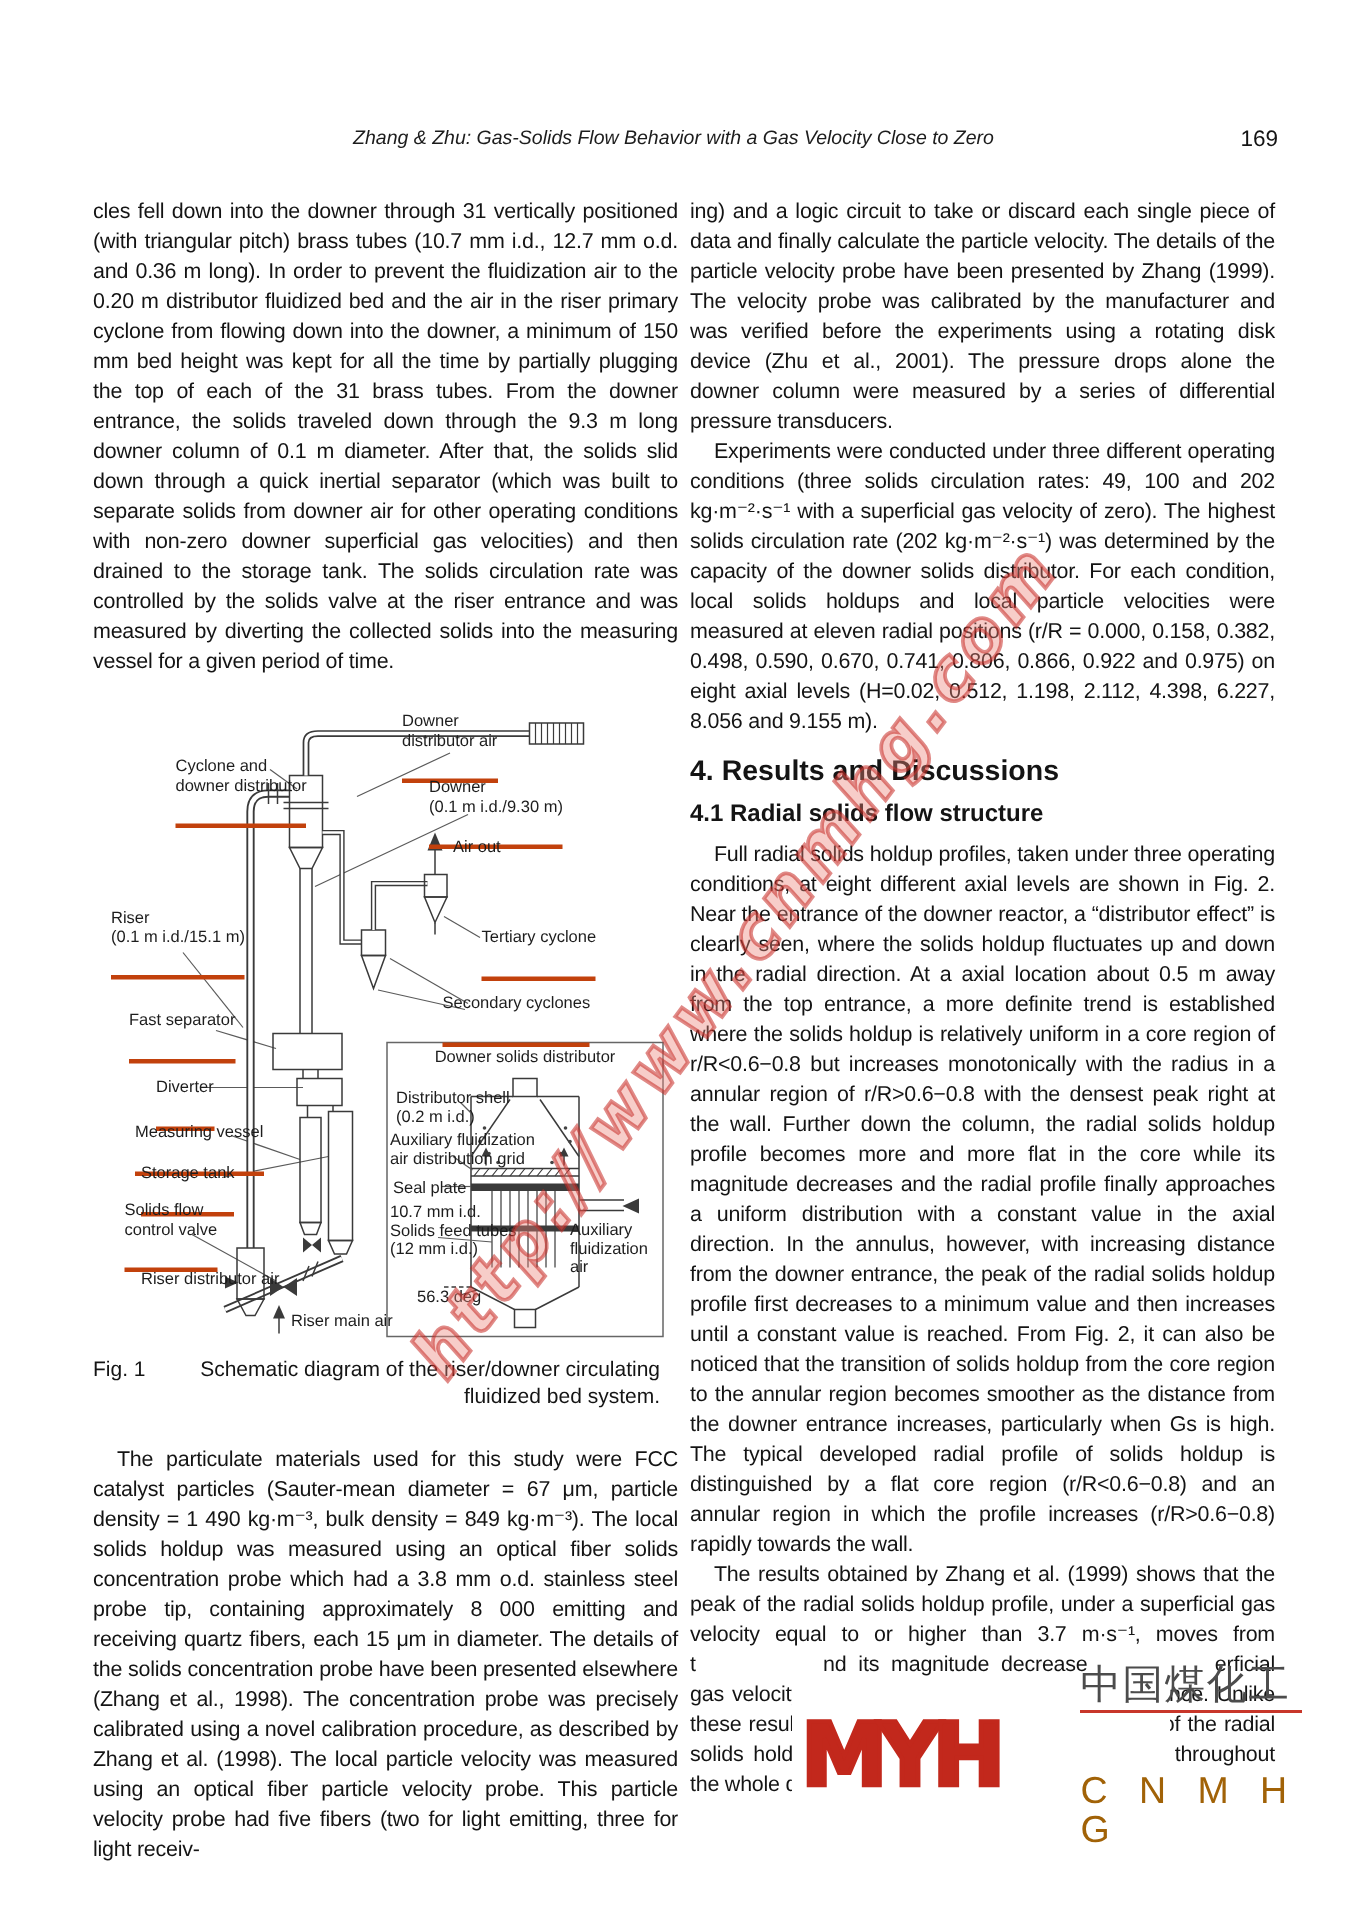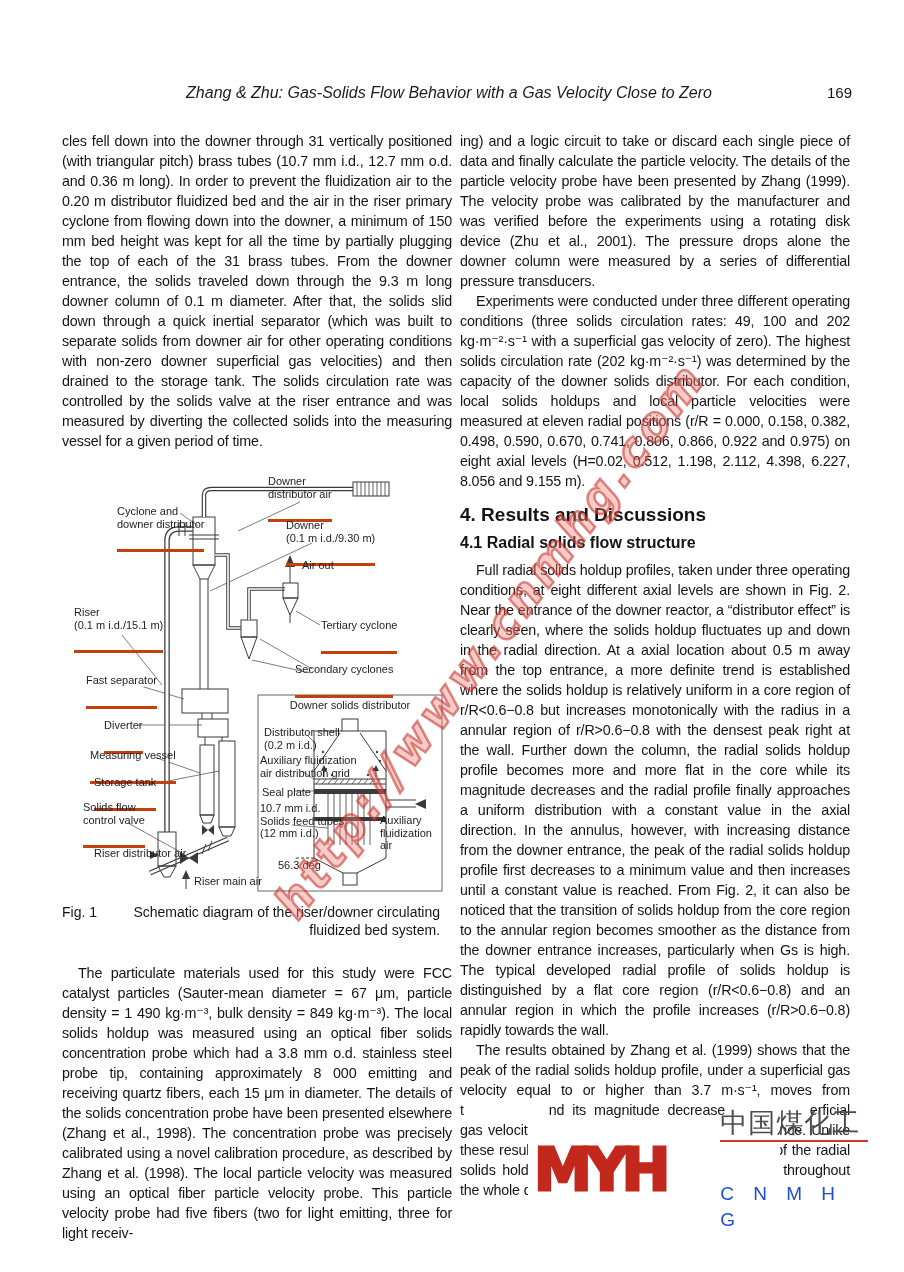--- a/index.html
+++ b/index.html
@@ -3,21 +3,21 @@
 <meta charset="utf-8">
 <style>
   html,body{margin:0;padding:0;background:#ffffff;}
   body{width:904px;height:1272px;overflow:hidden;
        font-family:"Liberation Sans","DejaVu Sans",sans-serif;color:#141414;}
   .page{position:relative;width:904px;height:1272px;box-sizing:border-box;
         padding:84px 52px 0 62px;}
   
   .hdr{position:relative;width:100%;height:22px;}
   .hdr .rt{position:absolute;left:0;right:16px;text-align:center;font-style:italic;
-           font-size:16px;color:#1c1c1c;}
+           font-size:13px;color:#1c1c1c;}
   .hdr .pn{position:absolute;right:0;top:0;font-size:15px;}
   
   .cols{display:flex;gap:8px;margin-top:25px;}
   .col{width:390px;font-size:14.3px;line-height:20px;letter-spacing:-0.15px;
        text-align:justify;}
   .col p{margin:0;}
   p.ind{text-indent:16px;}
   h2.sec{font-size:19px;margin:14px 0 0 0;letter-spacing:0;}
   h3.sub{font-size:16px;margin:8px 0 0 0;letter-spacing:0;}
   p.after{margin-top:7px;}
@@ -41,21 +41,21 @@
       color:rgba(235,130,120,0.40);-webkit-text-stroke:2.5px rgba(198,42,36,0.55);}
   
   .logo{position:absolute;left:528px;top:1118px;width:252px;height:104px;
         background:#ffffff;z-index:6;display:flex;align-items:center;gap:44px;}
   .logo .glyph{font-family:"DejaVu Sans",sans-serif;font-weight:bold;
                font-size:58px;line-height:58px;color:#c2281c;
                -webkit-text-stroke:3px #c2281c;letter-spacing:-6px;padding-left:6px;}
   .logo .rhs{margin-left:12px;display:flex;flex-direction:column;}
   .logo .cn{font-size:27px;line-height:30px;color:#4c4c4c;letter-spacing:1px;}
   .logo .rule{width:148px;height:0;border-bottom:2px solid #c8362a;margin:2px 0 3px 0;}
-  .logo .lat{font-size:19px;line-height:26px;color:#1d4ed8;letter-spacing:7px;margin-top:36px;}
+  .logo .lat{font-size:25px;line-height:26px;color:#a16207;letter-spacing:7px;margin-top:36px;}
 </style>
 </head>
 <body>
 
 <div class="page">
 
   <div class="hdr">
     <div class="rt">Zhang &amp; Zhu: Gas-Solids Flow Behavior with a Gas Velocity Close to Zero</div>
     <div class="pn">169</div>
   </div>

